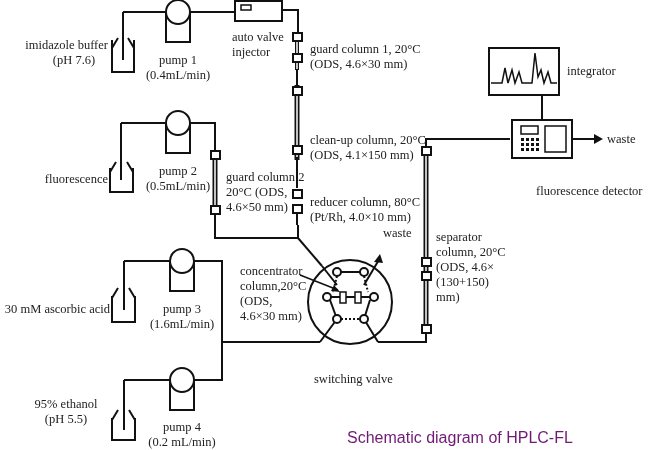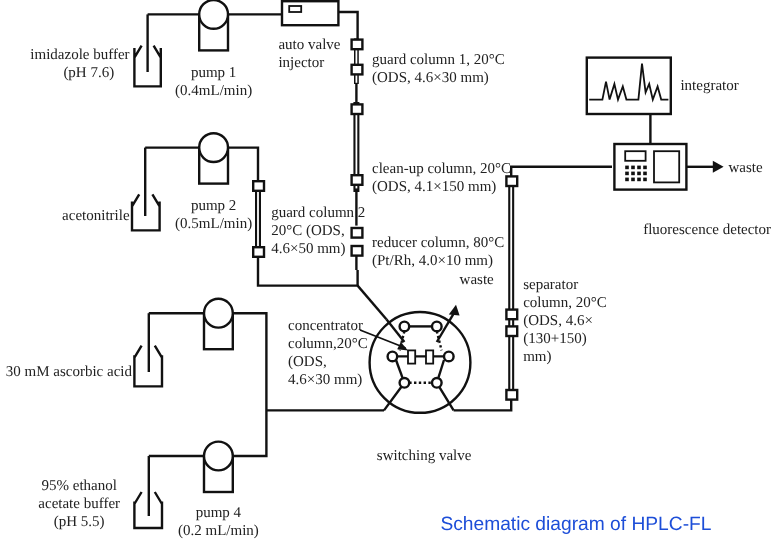--- a/index.html
+++ b/index.html
@@ -2,21 +2,21 @@
 <html><head>
 <meta charset="utf-8">
 <style>
   html, body { margin:0; padding:0; background:#ffffff; }
   #canvas { position:relative; width:650px; height:450px; overflow:hidden; background:#ffffff;padding-left:25px; }
   svg { position:absolute; left:0; top:0; }
   .lbl { position:absolute; font-family:"Liberation Serif", serif; font-size:12.5px; color:#222; line-height:15px; white-space:nowrap; }
   .lbl span { display:block; }
   .r { text-align:right; }
   .c { text-align:center; }
-  .title { position:absolute; font-family:"Liberation Sans", sans-serif; font-size:16px; color:#1d4ed8; white-space:nowrap;margin-left:20px; }
+  .title { position:absolute; font-family:"Liberation Sans", sans-serif; font-size:16px; color:#701a75; white-space:nowrap; }
 </style>
 </head>
 <body>
 
 <div id="canvas">
 <svg width="650" height="450" viewBox="0 0 650 450" fill="none" stroke="#111" stroke-width="2">
 
   <g>
     <path d="M112,40 L112,72 L134,72 L134,40 M112,48 L118,38 M134,48 L128,38"></path>
     <line x1="123" y1="12" x2="123" y2="60"></line>
@@ -162,38 +162,41 @@
           <rect x="536" y="148" width="3" height="3"></rect>
     </g>
   </g>
 </svg>
 
 <div class="lbl r" style="left:20px; top:38px; width:88px;">
   <span>imidazole buffer</span>
   <span style="text-align:center; padding-left:20px;">(pH 7.6)</span>
 </div>
 <div class="lbl r" style="left:20px; top:172px; width:88px;">
-  <span>acetonitrile</span>
+  <span>fluorescence</span>
 </div>
 <div class="lbl r" style="left:2px; top:302px; width:108px;">
   <span>30 mM ascorbic acid</span>
 </div>
 <div class="lbl c" style="left:20px; top:397px; width:92px;">
   <span>95% ethanol</span>
-  <span>acetate buffer</span>
   <span>(pH 5.5)</span>
 </div>
 
 <div class="lbl c" style="left:138px; top:53px; width:80px;">
   <span>pump 1</span>
   <span>(0.4mL/min)</span>
 </div>
 <div class="lbl c" style="left:138px; top:164px; width:80px;">
   <span>pump 2</span>
   <span>(0.5mL/min)</span>
+</div>
+<div class="lbl c" style="left:142px; top:302px; width:80px;">
+  <span>pump 3</span>
+  <span>(1.6mL/min)</span>
 </div>
 <div class="lbl c" style="left:142px; top:420px; width:80px;">
   <span>pump 4</span>
   <span>(0.2 mL/min)</span>
 </div>
 
 <div class="lbl" style="left:232px; top:30px;">
   <span>auto valve</span>
   <span>injector</span>
 </div>

